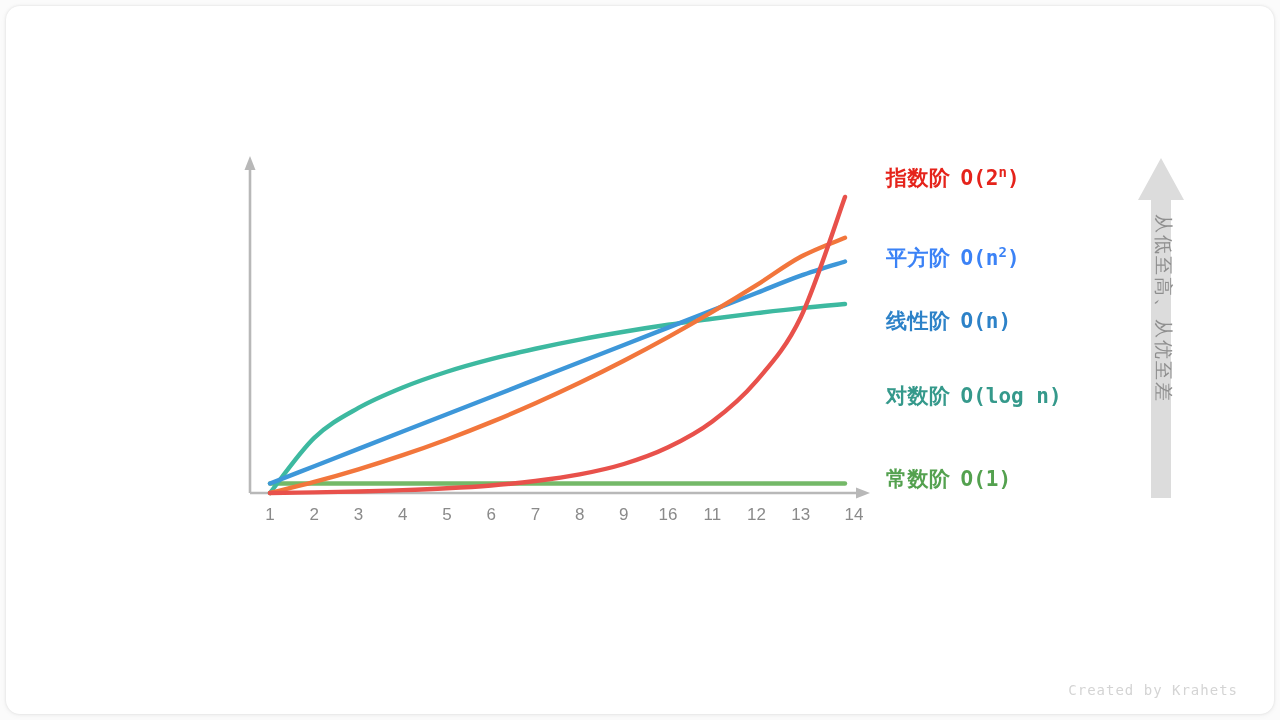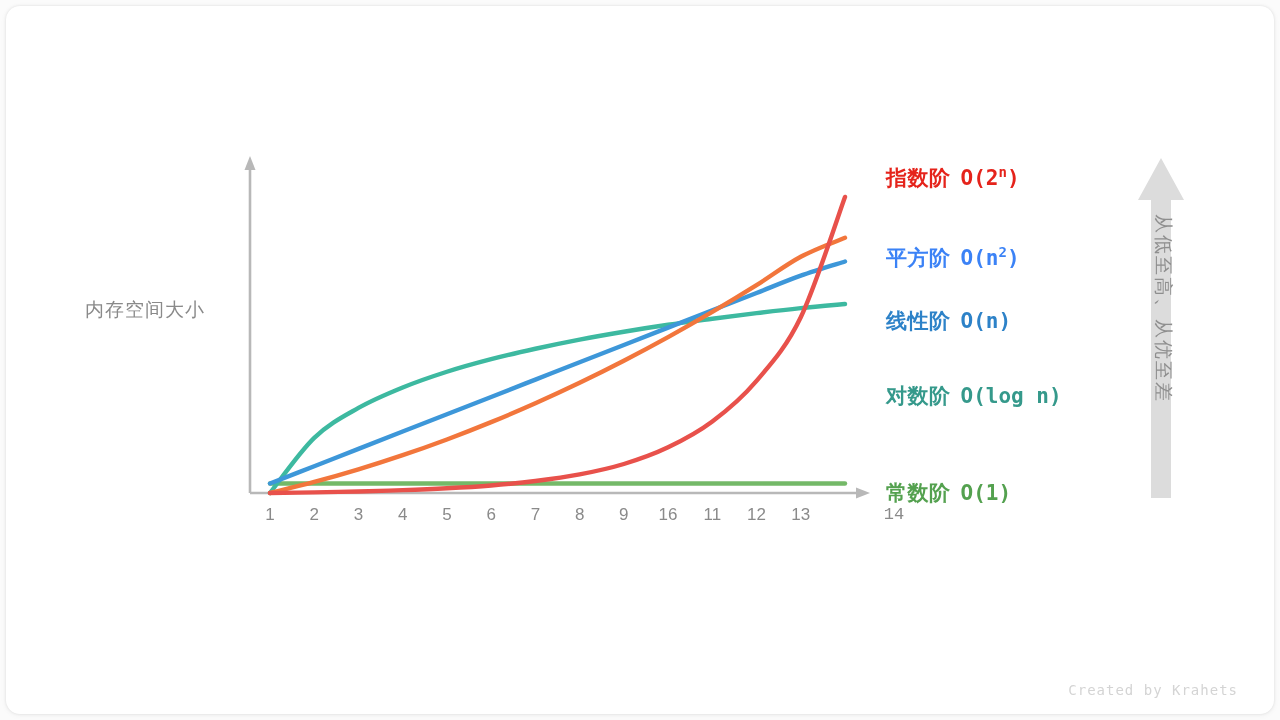--- a/index.html
+++ b/index.html
@@ -178,32 +178,31 @@
         <div class="axis-tick" style="left: 382.692px; top: 505px;">4</div>
         <div class="axis-tick" style="left: 426.923px; top: 505px;">5</div>
         <div class="axis-tick" style="left: 471.154px; top: 505px;">6</div>
         <div class="axis-tick" style="left: 515.385px; top: 505px;">7</div>
         <div class="axis-tick" style="left: 559.615px; top: 505px;">8</div>
         <div class="axis-tick" style="left: 603.846px; top: 505px;">9</div>
         <div class="axis-tick" style="left: 648.077px; top: 505px;">16</div>
         <div class="axis-tick" style="left: 692.308px; top: 505px;">11</div>
         <div class="axis-tick" style="left: 736.538px; top: 505px;">12</div>
         <div class="axis-tick" style="left: 780.769px; top: 505px;">13</div>
-        <div class="axis-tick" style="left: 874px; top: 505px; font-family: Liberation Mono, monospace;">14</div>
+        <div class="axis-tick" style="left: 834px; top: 505px;">14</div>
       </div>
 
-    <div id="y-axis-label">内存空间大小</div>
 
 
     <div id="legend">
         <div class="legend-item" style="top: 15px; color: rgb(229, 35, 27);"><span class="zh">指数阶</span><span class="code">O(2<sup>n</sup>)</span></div>
         <div class="legend-item" style="top: 95px; color: #3b82f6;"><span class="zh">平方阶</span><span class="code">O(n<sup>2</sup>)</span></div>
         <div class="legend-item" style="top: 160px; color: rgb(45, 130, 200);"><span class="zh">线性阶</span><span class="code">O(n)</span></div>
         <div class="legend-item" style="top: 228px; color: rgb(53, 153, 139); margin-top: 7px;"><span class="zh">对数阶</span><span class="code">O(log n)</span></div>
-        <div class="legend-item" style="top: 332px; color: rgb(84, 161, 79);"><span class="zh">常数阶</span><span class="code">O(1)</span></div>
+        <div class="legend-item" style="top: 318px; color: rgb(84, 161, 79);"><span class="zh">常数阶</span><span class="code">O(1)</span></div>
       </div>
 
     <div id="quality-arrow">
       <svg width="46" height="340" viewBox="0 0 46 340" xmlns="http://www.w3.org/2000/svg">
         <polygon points="23,0 46,42 33,42 33,340 13,340 13,42 0,42" fill="#dcdcdc"></polygon>
       </svg>
     </div>
     <div id="arrow-text">从低至高、从优至差</div>
 
     <div id="credit">Created by Krahets</div>

